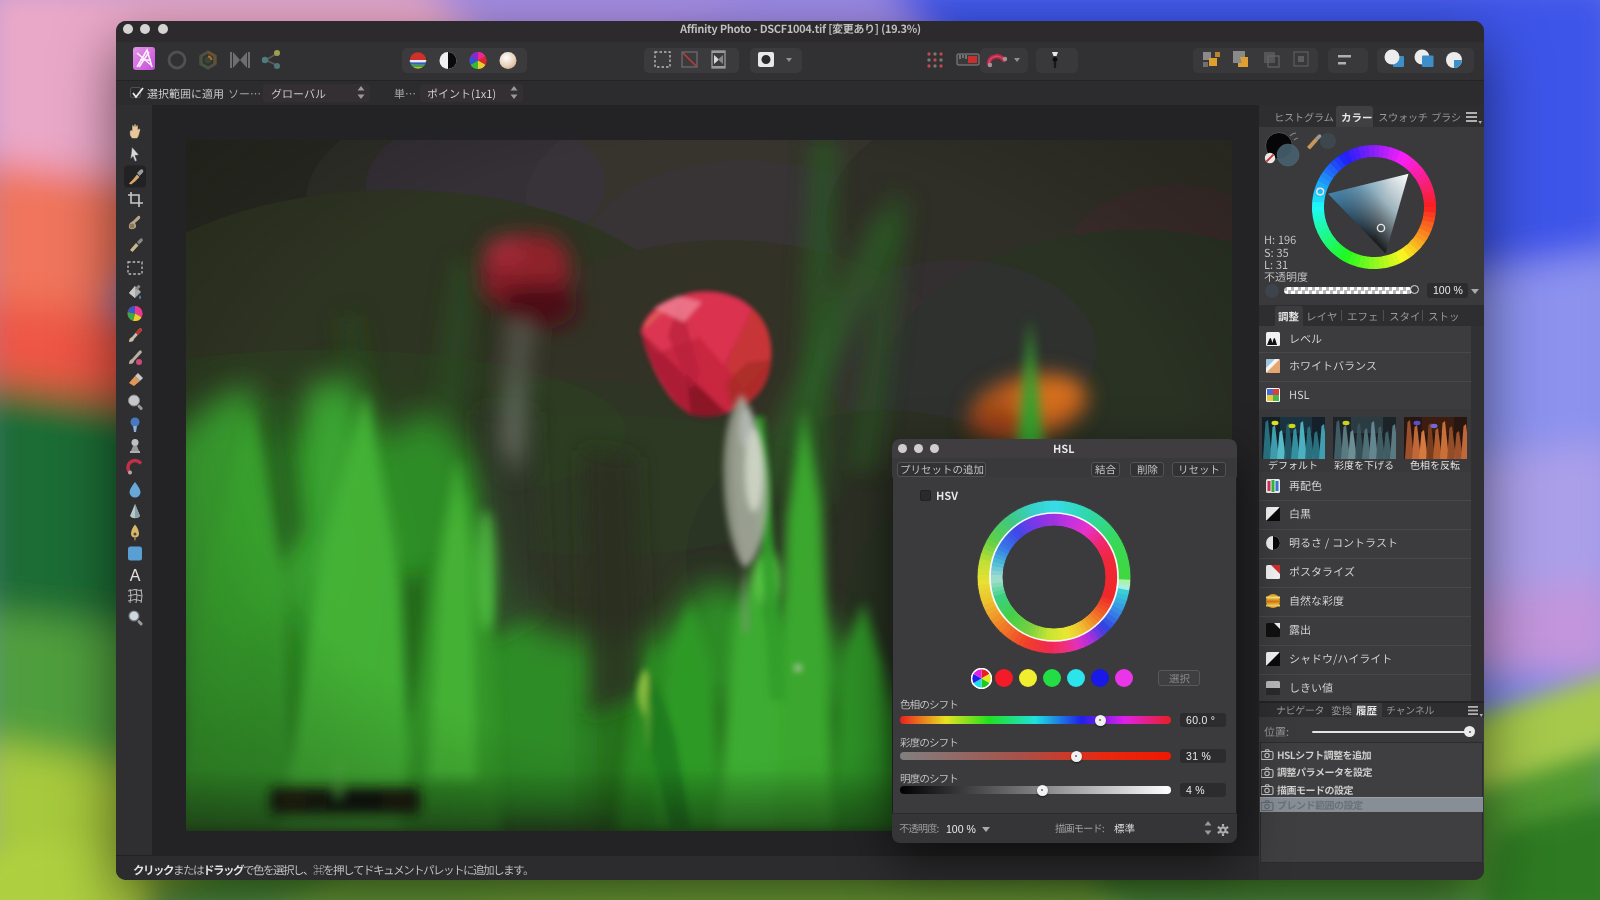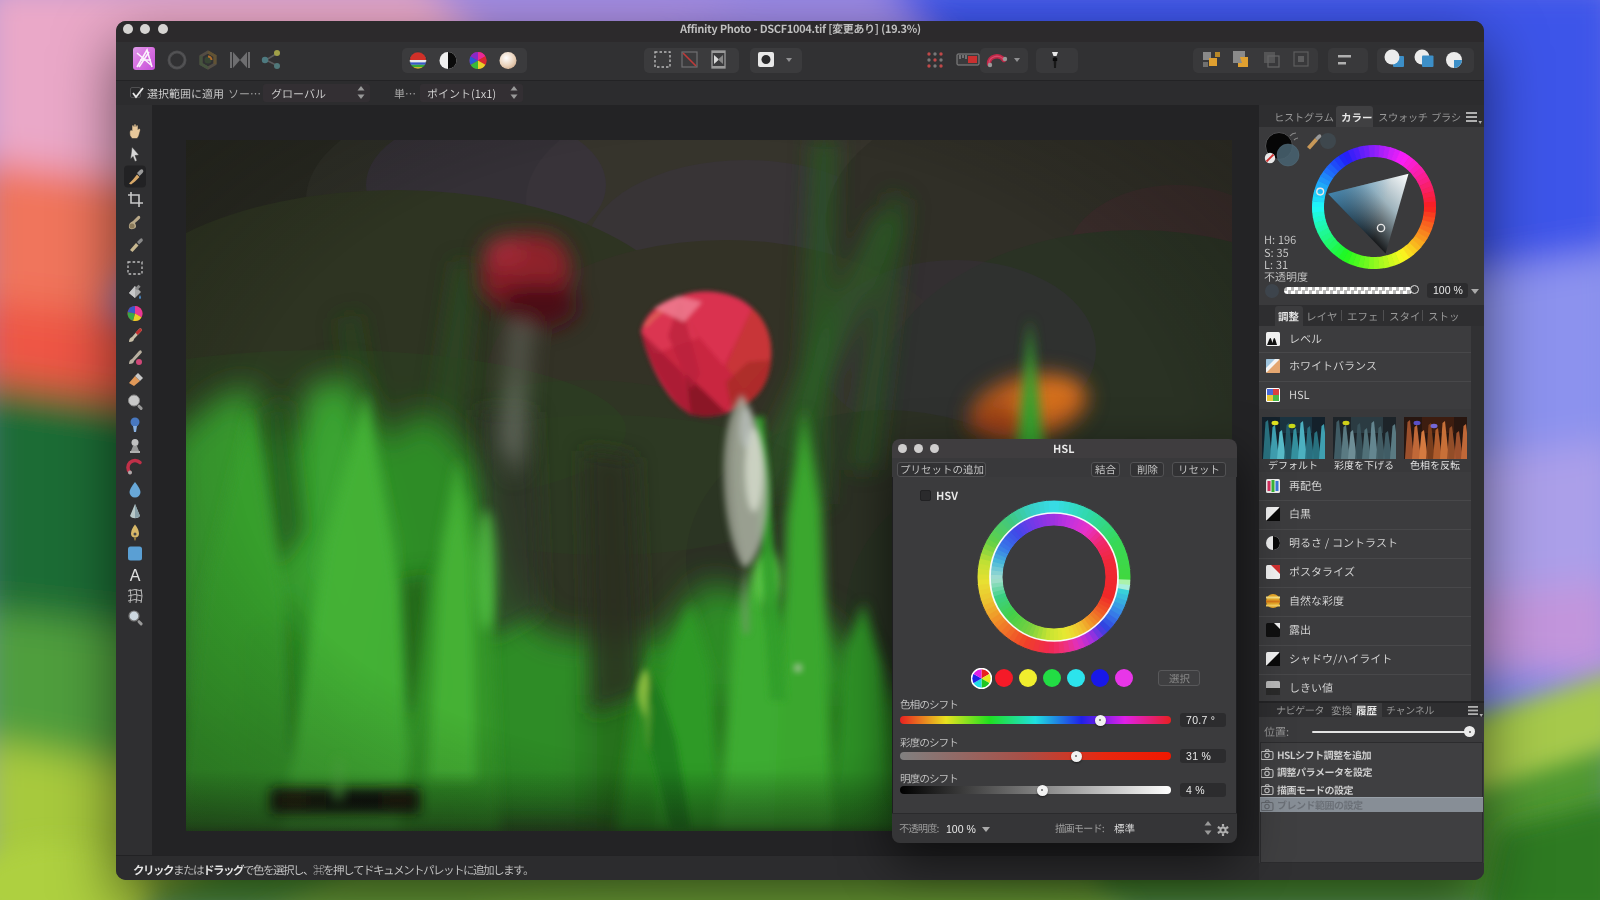--- a/index.html
+++ b/index.html
@@ -1685,21 +1685,21 @@
       <use href="#g306e" x="1840"></use>
       <use href="#g30b7" x="2760"></use>
       <use href="#g30d5" x="3680"></use>
       <use href="#g30c8" x="4600"></use>
     </g>
   </svg>
 <div style="position:absolute;left:900px;top:716px;width:271px;height:8px;border-radius:4px;background:linear-gradient(90deg,#e82020,#e8e220 17%,#20e020 33%,#20e0e0 50%,#2020e8 67%,#e020e8 83%,#e82020);"></div>
 <div style="position:absolute;left:1094.5px;top:714.5px;width:11px;height:11px;border-radius:50%;background:#f2f2f2;box-shadow:0 1px 2px rgba(0,0,0,.5);"></div>
 <div style="position:absolute;left:1098.75px;top:718.75px;width:2.5px;height:2.5px;border-radius:50%;background:#666;"></div>
 <div style="position:absolute;left:1180px;top:713px;width:46px;height:14px;background:#2c2c2e;border-radius:3px;"></div>
-<div style="position:absolute;left:1186px;top:714px;font-size:10.5px;color:#e8e8e8;letter-spacing:.3px;">70.7 °</div>
+<div style="position:absolute;left:1186px;top:714px;font-size:10.5px;color:#e8e8e8;letter-spacing:.3px;">60.0 °</div>
 <svg style="position:absolute;left:900px;top:736.5px" width="79.0" height="11.6" viewBox="0 -900 7520 1100" fill="#c4c4c4">
     <g>
       <use href="#g5f69" x="0"></use>
       <use href="#g5ea6" x="920"></use>
       <use href="#g306e" x="1840"></use>
       <use href="#g30b7" x="2760"></use>
       <use href="#g30d5" x="3680"></use>
       <use href="#g30c8" x="4600"></use>
     </g>
   </svg>

